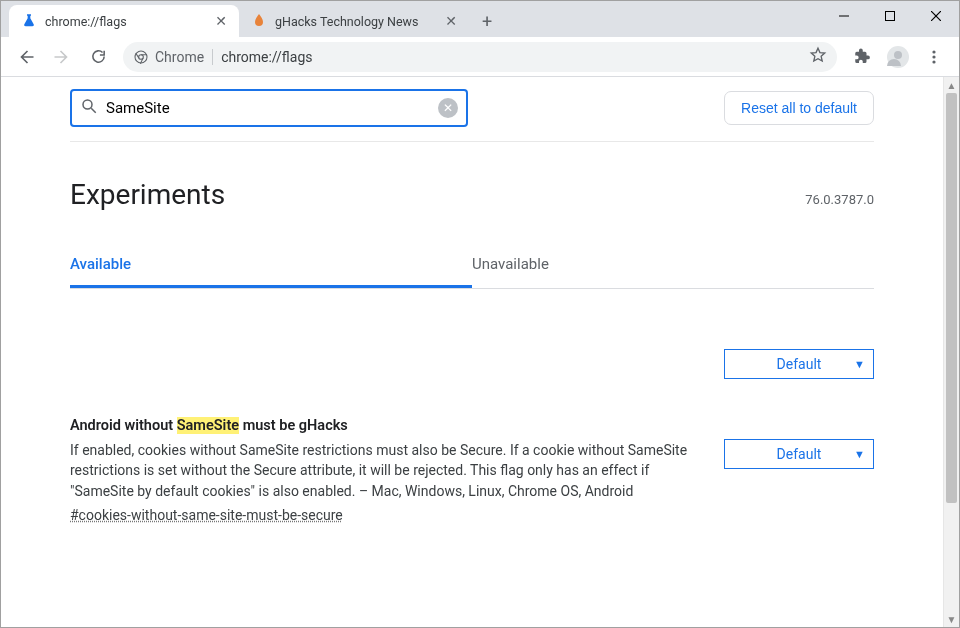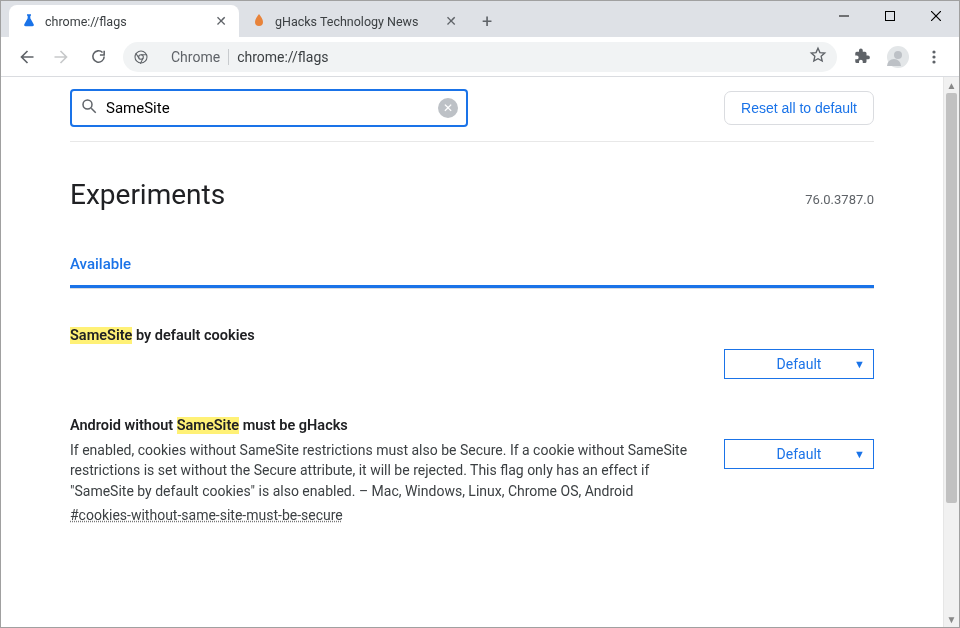--- a/index.html
+++ b/index.html
@@ -60,21 +60,21 @@
     height:30px;
     background:#f1f3f4;
     border-radius:15px;
     display:flex;
     align-items:center;
     padding:0 10px;
     margin: 0 6px;
     font-size:14px;
     color:#3c4043;
   }
-  .omnibox .site-info { display:flex; align-items:center; gap:22px; color:#5f6368;}
+  .omnibox .site-info { display:flex; align-items:center; gap:6px; color:#5f6368;}
   .omnibox .divider { width:1px; height:16px; background:#c8cbce; margin:0 8px;}
   .omnibox .url { flex:1; }
   .omnibox .star { color:#5f6368; cursor:pointer; }
   
   .content-wrapper { display:flex; height: calc(100% - 76px); }
   .content-main { flex:1; overflow-y:auto; }
   .scrollbar { width:16px; background:#f1f1f1; position:relative; border-left:1px solid #e6e6e6;}
   .scrollbar .thumb { position:absolute; left:2px; right:2px; top:0; height:70%; background:#c1c1c1; border-radius:2px;}
   .scrollbar .arrow { position:absolute; left:0; right:0; height:16px; display:flex; align-items:center; justify-content:center; color:#888; font-size:10px;}
   .scrollbar .arrow.up{top:0;} .scrollbar .arrow.down{bottom:0;}
@@ -236,25 +236,25 @@
         <button class="reset-btn">Reset all to default</button>
       </div>
 
       <div class="heading-row">
         <h1 class="page-title">Experiments</h1>
         <span class="version">76.0.3787.0</span>
       </div>
 
       <div class="tabs-row">
         <div class="page-tab active">Available</div>
+        <div class="page-tab">Unavailable</div>
       </div>
 
       <div class="flag">
         <div class="flag-main">
-          <div class="flag-title"><span></span><span class="highlight">SameSite</span><span> by default cookies</span></div>
         </div>
         <div class="flag-select">
           <span>Default</span>
           <span class="caret">▼</span>
         </div>
       </div>
 
       <div class="flag">
         <div class="flag-main">
           <div class="flag-title"><span>Android without </span><span class="highlight">SameSite</span><span> must be gHacks</span></div>

